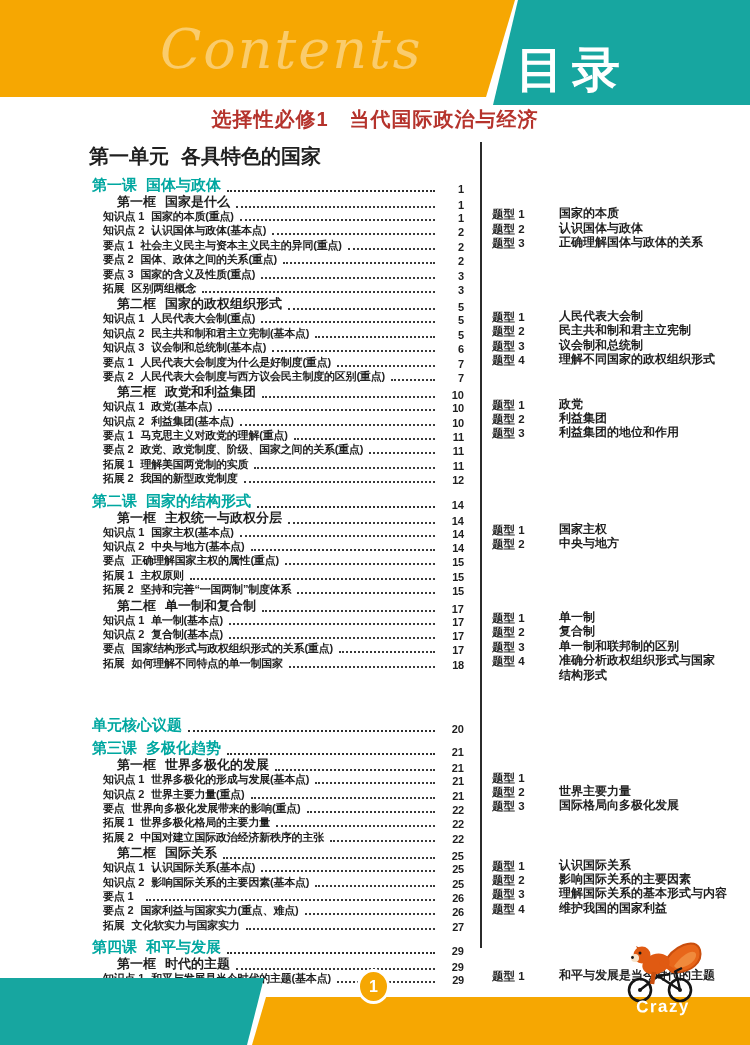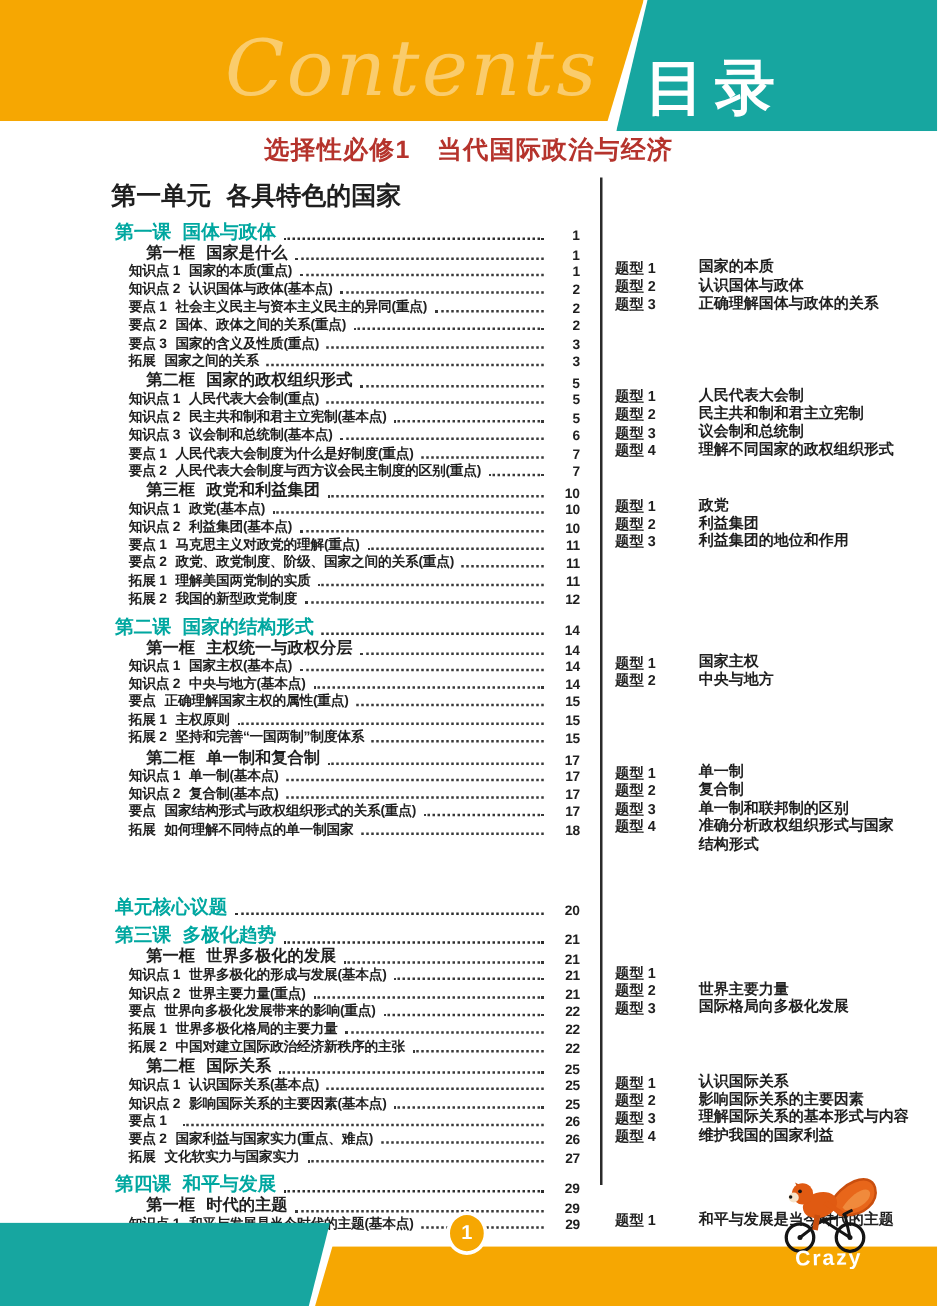--- a/index.html
+++ b/index.html
@@ -4,22 +4,22 @@
 <style>
   html,body{margin:0;padding:0;}
   body{font-family:"Liberation Sans","DejaVu Sans",sans-serif;background:#ffffff;}
   #page{position:relative;width:750px;height:1045px;background:#fff;overflow:hidden;}
 
   
   .band-orange-top{position:absolute;left:0;top:0;width:515px;height:97px;background:#f6a702;
     clip-path:polygon(0 0,515px 0,486px 97px,0 97px);}
   .band-teal-top{position:absolute;left:490px;top:0;width:260px;height:105px;background:#17a6a0;
     clip-path:polygon(28px 0,260px 0,260px 105px,3px 105px);}
-  .contents-word{position:absolute;left:180px;top:18px;font-family:"DejaVu Serif","Liberation Serif",serif;
-    font-style:italic;font-size:62px;font-weight:400;color:rgba(255,255,255,0.42);letter-spacing:2px;}
+  .contents-word{position:absolute;left:160px;top:18px;font-family:"DejaVu Serif","Liberation Serif",serif;
+    font-style:italic;font-size:54px;font-weight:400;color:rgba(255,255,255,0.42);letter-spacing:2px;}
   .mulu-word{position:absolute;left:516px;top:38px;font-size:48px;font-weight:900;color:#ffffff;letter-spacing:8px;}
 
   
   .subject-title{position:absolute;left:0;top:106px;width:750px;text-align:center;
     font-size:20px;font-weight:700;color:#b5332c;letter-spacing:1px;}
 
   
   #toc{position:absolute;left:0;top:136px;width:750px;}
   .divider{position:absolute;left:480px;top:142px;width:2px;height:806px;background:#2b2b2b;}
   .row{position:relative;width:750px;}
@@ -143,21 +143,21 @@
         <div class="left">
           <span class="pre">要点 3</span>
           <span class="ttl">国家的含义及性质(重点)</span>
           <span class="lead"></span>
           <span class="pg">3</span>
         </div>
       </div>
       <div class="row item">
         <div class="left">
           <span class="pre">拓展</span>
-          <span class="ttl">国家之间的关系</span>
+          <span class="ttl">区别两组概念</span>
           <span class="lead"></span>
           <span class="pg">3</span>
         </div>
       </div>
       <div class="row frame">
         <div class="left">
           <span class="pre">第二框</span>
           <span class="ttl">国家的政权组织形式</span>
           <span class="lead"></span>
           <span class="pg">5</span>

